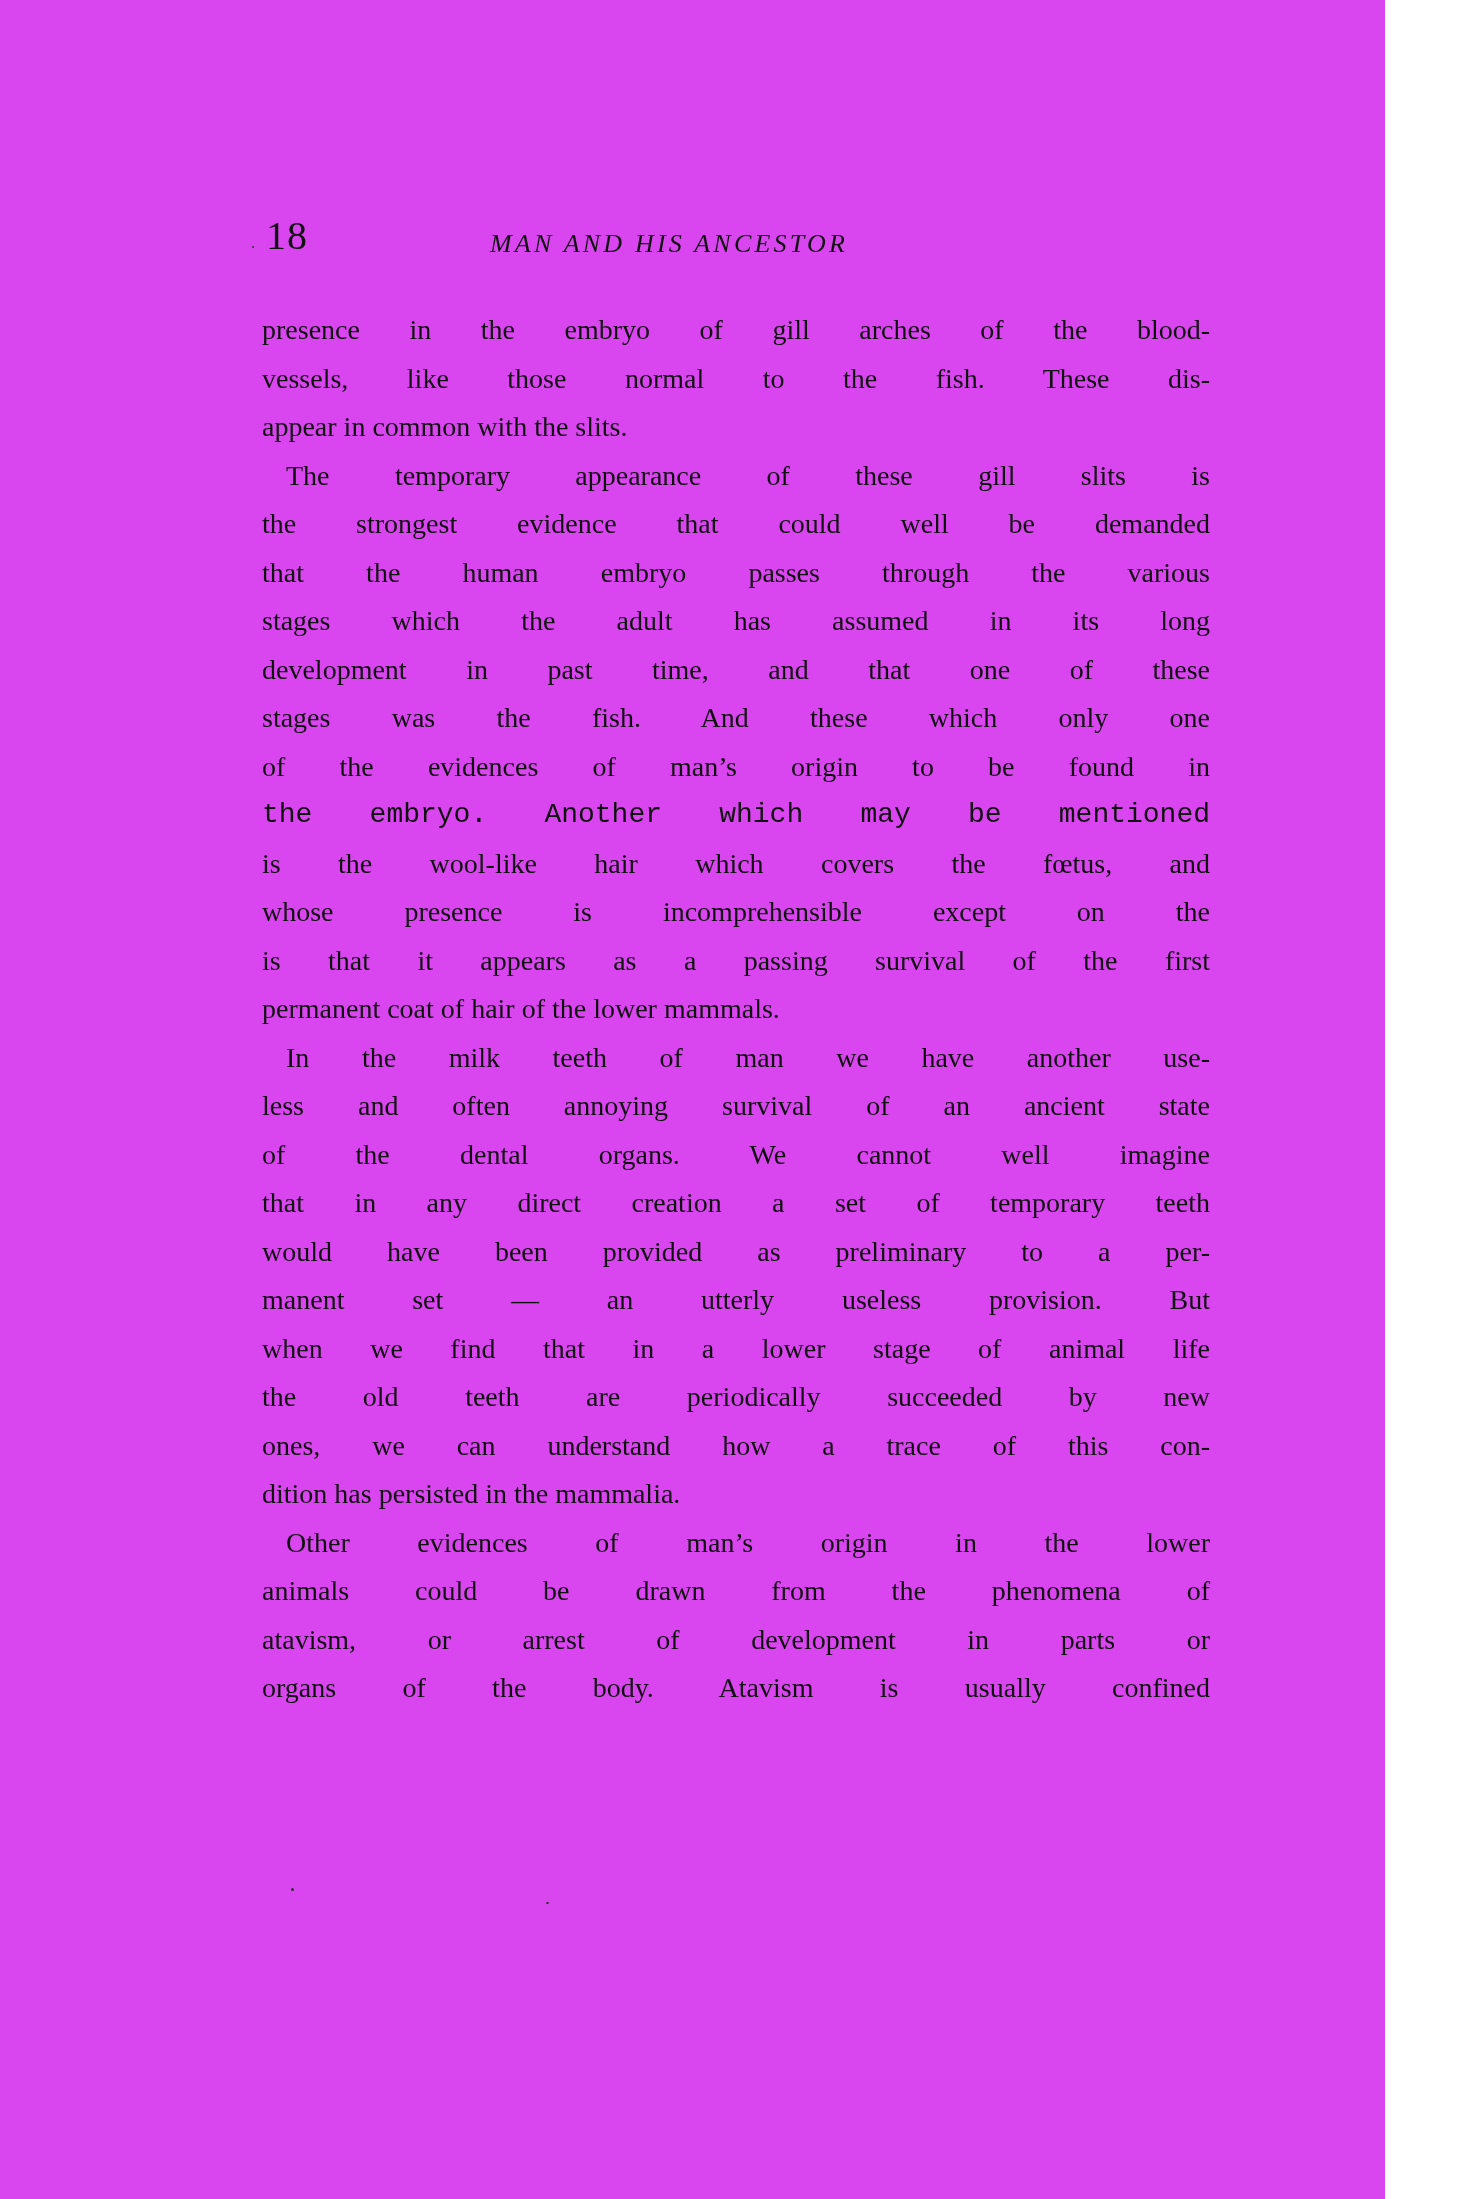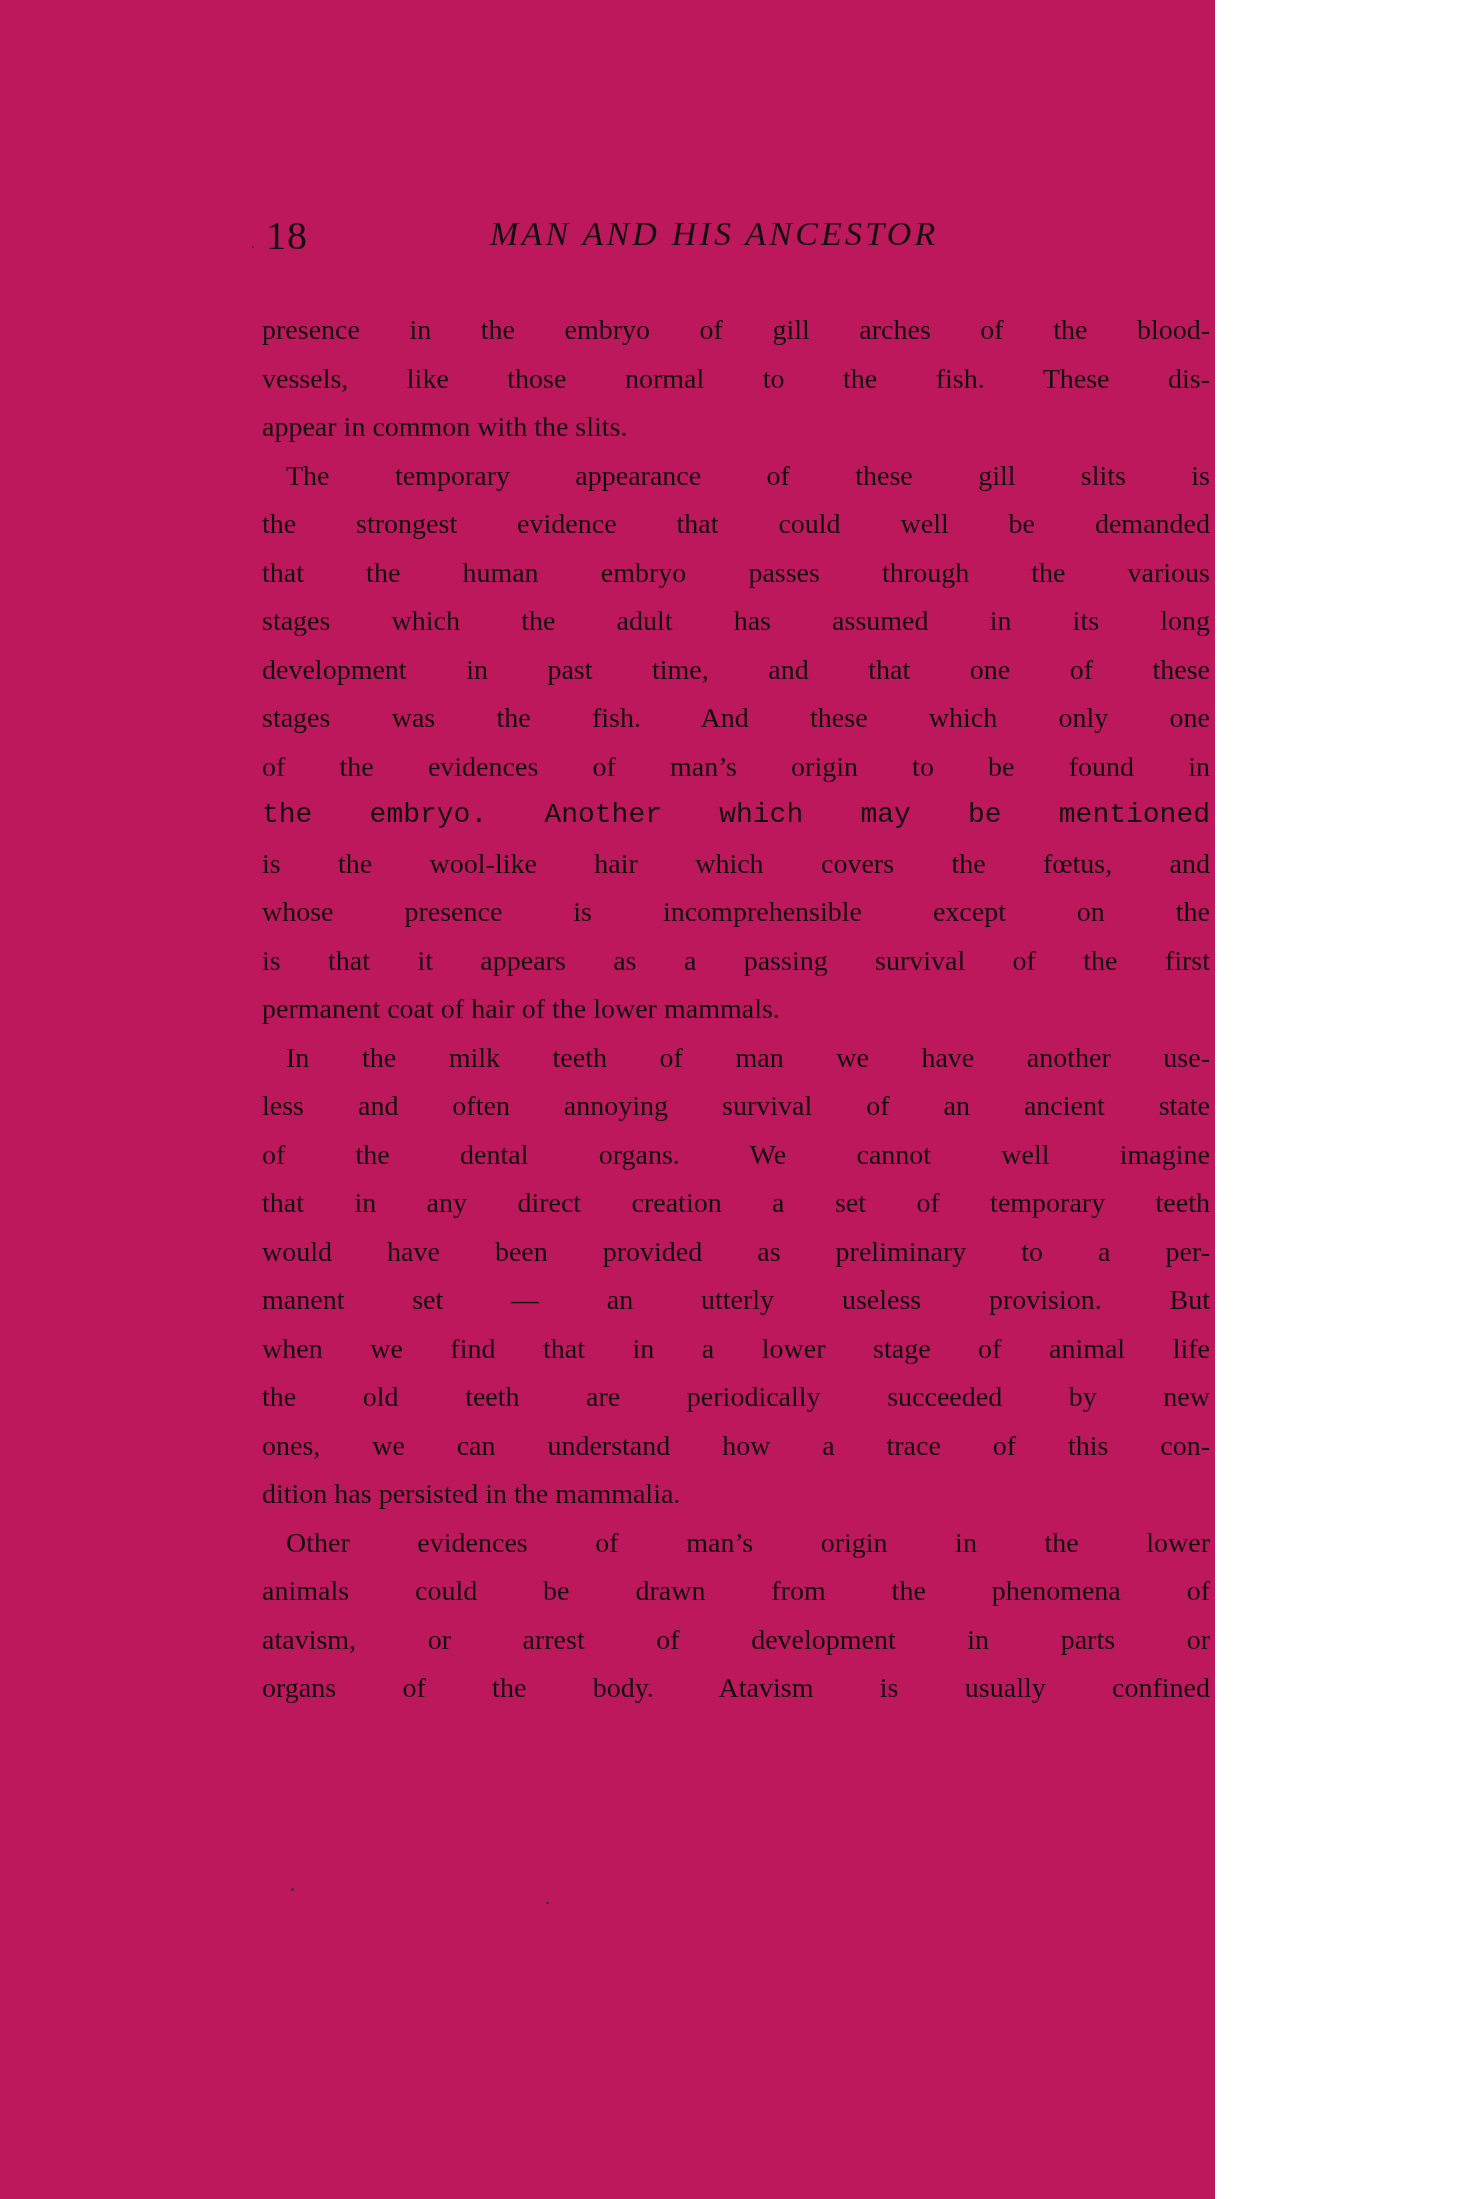--- a/index.html
+++ b/index.html
@@ -12,44 +12,44 @@
       height: 2199px;
       position: relative;
       overflow: hidden;
       color: #111111;
       font-family: "Liberation Serif", "DejaVu Serif", serif;
     }
     .page {
       position: absolute;
       left: 0;
       top: 0;
-      width: 1215px;
+      width: 1385px;
       height: 2199px;
-      background: #be185d;
+      background: #d946ef;
     }
     .running-head {
       position: absolute;
       left: 262px;
       top: 214px;
       width: 950px;
       height: 44px;
     }
     .page-number {
       position: absolute;
       left: 4px;
       top: 0;
       font-size: 40px;
       line-height: 44px;
       letter-spacing: 1px;
     }
     .running-title {
       position: absolute;
       left: 228px;
-      top: 0;
-      font-size: 34px;
+      top: 10px;
+      font-size: 26px;
       line-height: 40px;
       font-style: italic;
       letter-spacing: 3.2px;
     }
     .body-text {
       position: absolute;
       left: 262px;
       top: 306px;
       width: 948px;
     }

